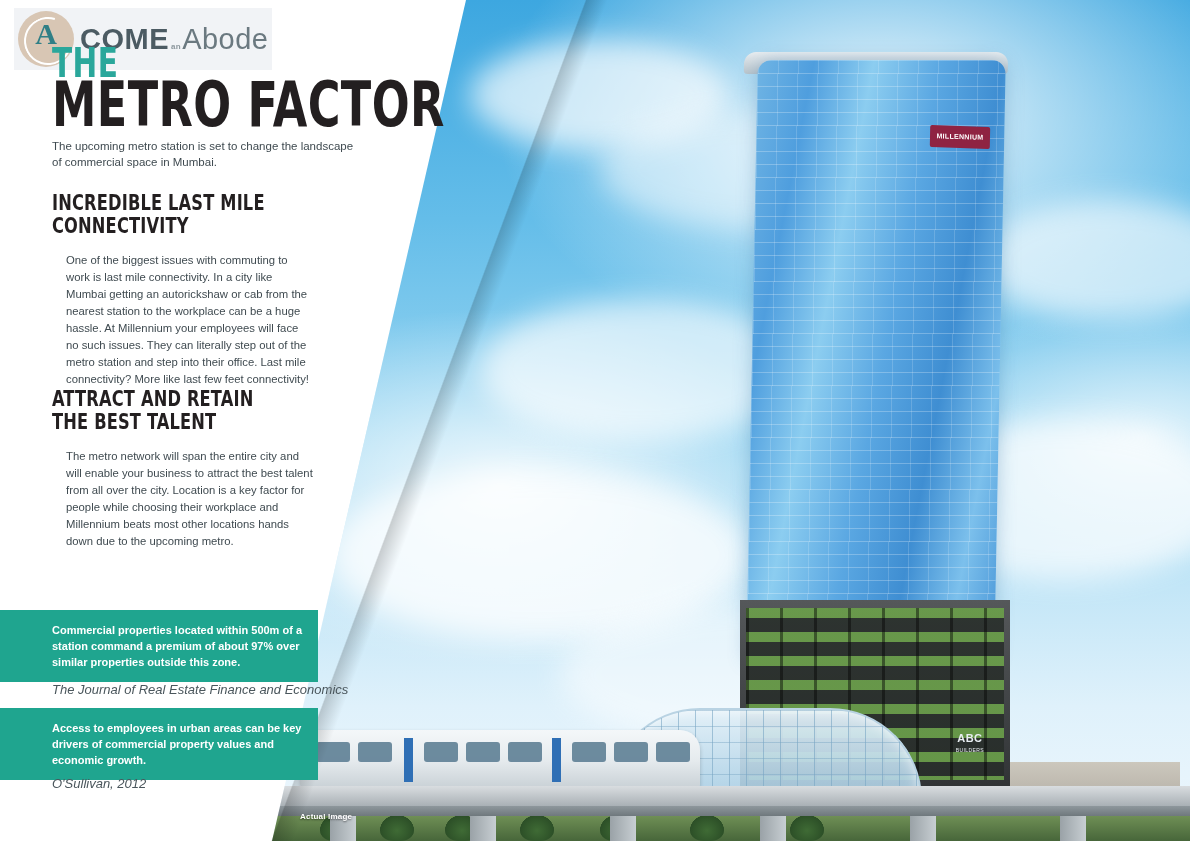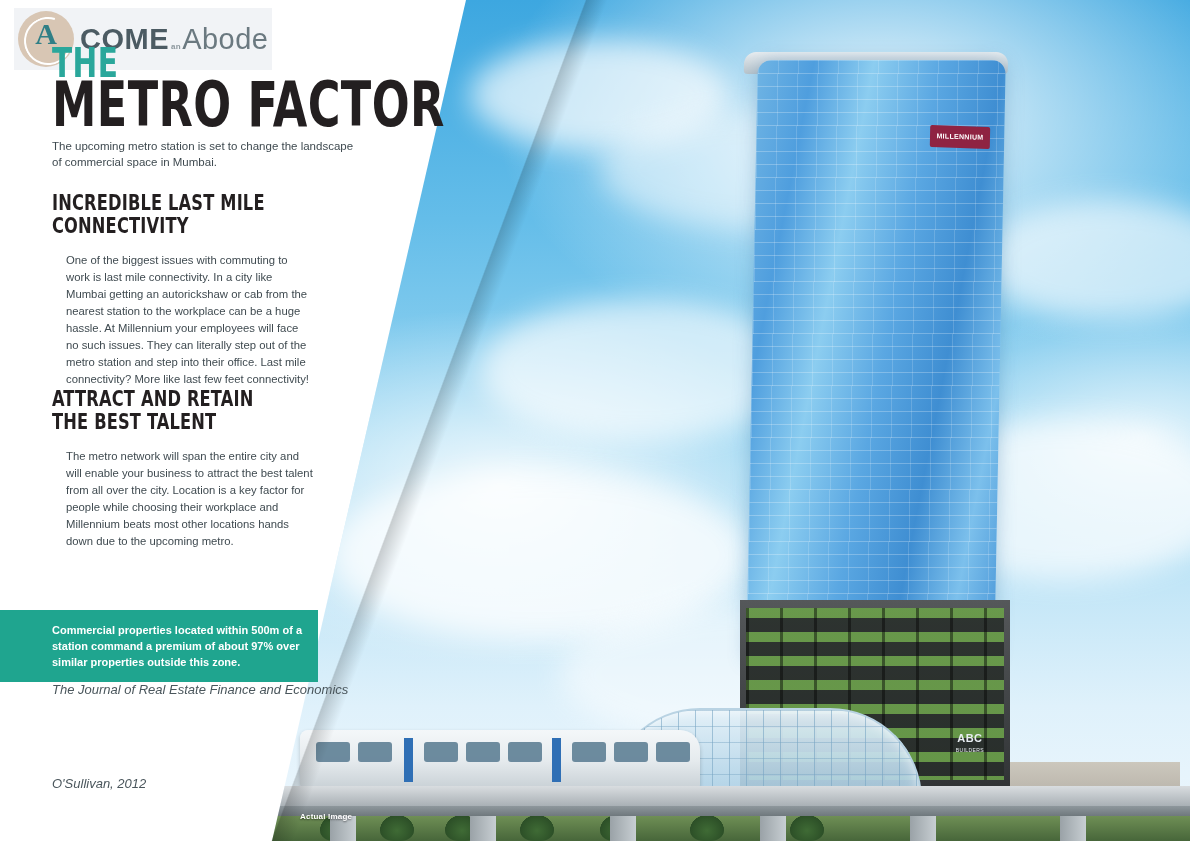--- a/index.html
+++ b/index.html
@@ -482,16 +482,17 @@
       <h2>
         <span>ATTRACT AND RETAIN</span><br>
         <span>THE BEST TALENT</span>
       </h2>
       <p>The metro network will span the entire city and will enable your business to attract the best talent from all over the city. Location is a key factor for people while choosing their workplace and Millennium beats most other locations hands down due to the upcoming metro.</p>
     </div>
 
     <div class="quote-block" id="quote-1">Commercial properties located within 500m of a station command a premium of about 97% over similar properties outside this zone.</div>
     <div class="quote-source" id="quote-source-1">The Journal of Real Estate Finance and Economics</div>
 
+    <div class="quote-block" id="quote-2">Access to employees in urban areas can be key drivers of commercial property values and economic growth.</div>
     <div class="quote-source" id="quote-source-2">O'Sullivan, 2012</div>
 
   </div>
 </div>
 
 </body></html>

